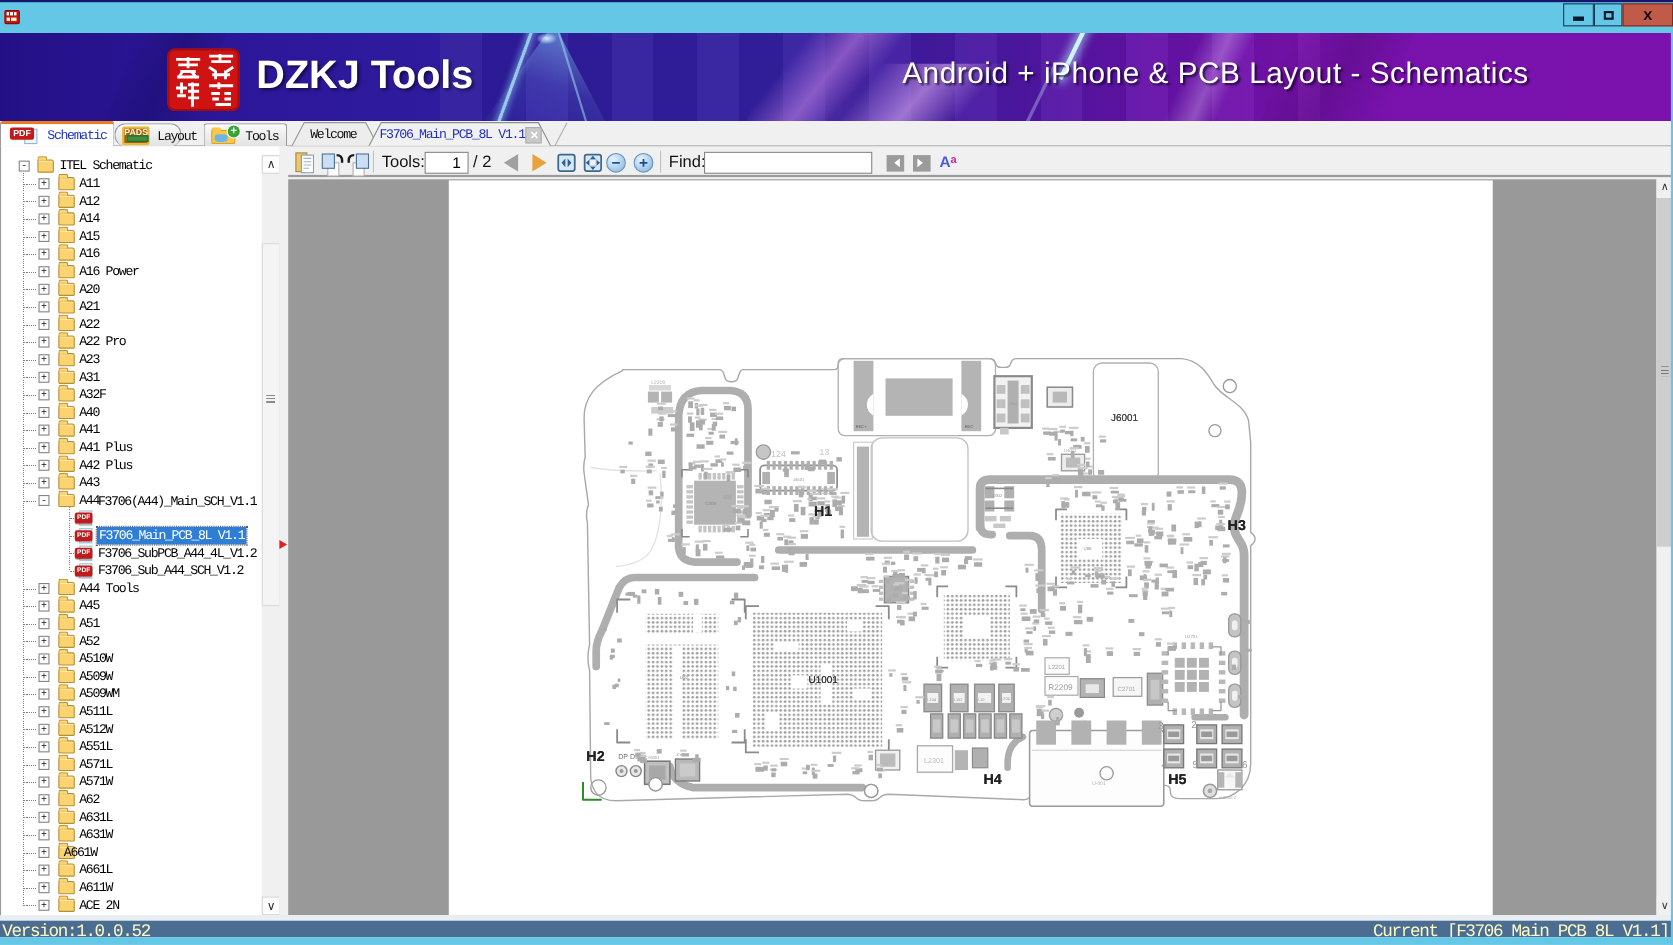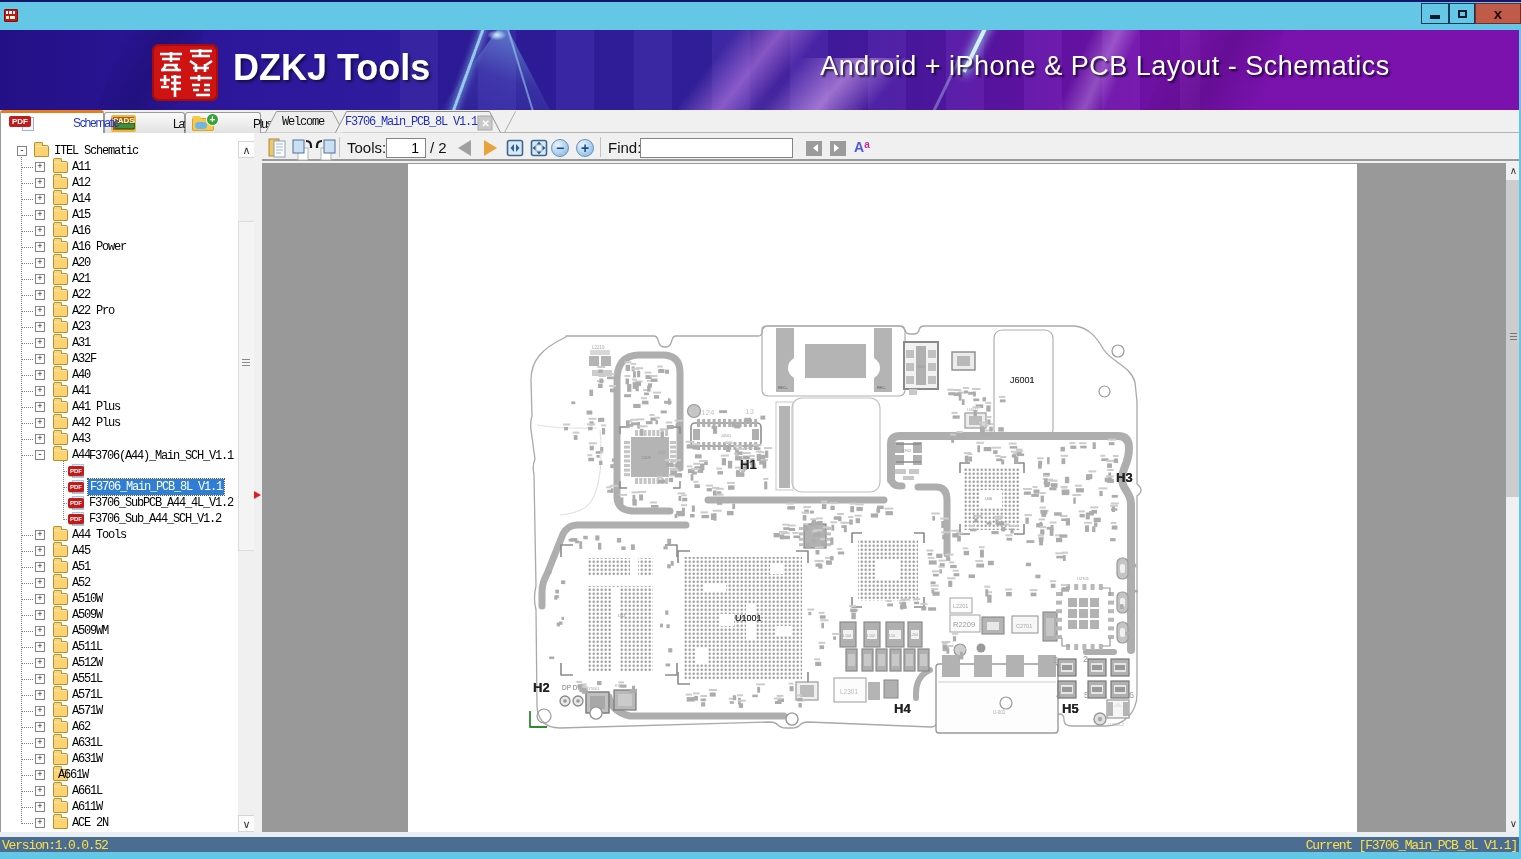--- a/index.html
+++ b/index.html
@@ -37,23 +37,23 @@
 #banner .dk1 { left:110px; top:-5px; width:80px; height:95px; background:linear-gradient(100deg,rgba(15,8,80,0),rgba(15,8,80,.30) 50%,rgba(15,8,80,0)); transform:skewX(-20deg); }
 #banner .dk2 { left:1160px; top:-5px; width:110px; height:95px; background:linear-gradient(100deg,rgba(60,5,95,0),rgba(60,5,95,.30) 50%,rgba(60,5,95,0)); transform:skewX(-20deg); }
 #logo { position:absolute; left:152px; top:14px; width:66px; height:57px; background:#cf1212; border-radius:7px; box-shadow:inset 0 0 0 2px #a50d0d; }
 #dzkj { position:absolute; left:233px; top:17px; font-size:36px; font-weight:bold; color:#fff; letter-spacing:0px; text-shadow:2px 2px 3px rgba(0,0,0,.55); }
 #slogan { position:absolute; left:795px; top:21px; width:620px; text-align:center; font-size:27px; color:#fff; letter-spacing:0.5px; text-shadow:2px 2px 2px rgba(10,0,30,.75); }
 
 
 #tabrow { position:absolute; left:0; top:110px; width:1521px; height:23px; background:#f0f0f0; border-bottom:1px solid #b3b3b3; }
 .mtab { position:absolute; top:2px; height:21px; border:1px solid #9a9a9a; border-bottom:none; border-radius:3px 3px 0 0; background:linear-gradient(#fafafa,#e2e2e2); font-size:13px; }
 #tab1 { left:0; top:0; height:23px; width:104px; background:#fff; border-top:3px solid #e87d1e; z-index:3; }
-#tab2 { left:104px; width:81px; }
+#tab2 { left:104px; width:61px;border-radius:10px; }
 #tab3 { left:185px; width:76px; }
-.mtab .lbl { position:absolute; top:4px; font-family:Liberation Sans, sans-serif; font-size:12px; letter-spacing:-1.2px;margin-left:30px; }
+.mtab .lbl { position:absolute; top:4px; font-family:Liberation Mono, monospace; font-size:12px; letter-spacing:-1.2px; }
 #tab1 .lbl { left:42px; color:#2136c0; top:3px; }
 #tab2 .lbl { left:38px; color:#111; }
 #tab3 .lbl { left:37px; color:#111; }
 
 .pdfbadge { position:absolute; width:26px; height:15px; }
 .pdfbadge .pg { position:absolute; left:13px; top:1px; width:12px; height:14px; background:#eef6fb; border:1px solid #9ab8cc; }
 .pdfbadge .bd { position:absolute; left:0; top:0; width:22px; height:11px; background:#c21b1b; border-radius:2px; color:#fff; font-size:8px; font-weight:bold; text-align:center; line-height:11px; }
 #tab1 .pdfbadge { left:8px; top:3px; }
 .padsbadge { position:absolute; left:6px; top:2px; width:25px; height:17px; background:#a66212; border:2px solid #e8b83c; border-radius:2px; }
 .padsbadge:before { content:"PADS"; position:absolute; left:0px; top:-1px; color:#fdf3d0; font-size:8px; font-weight:bold; }
@@ -97,21 +97,21 @@
 #content { position:absolute; left:262px; top:163px; width:1244px; height:669px; background:#999999; overflow:hidden; }
 #page { position:absolute; left:146px; top:1px; width:949px; height:668px; background:#fff; }
 #vscroll { position:absolute; left:1506px; top:163px; width:15px; height:669px; background:#f0f0f0; }
 #vscroll .up,#vscroll .dn { position:absolute; left:0; width:15px; height:16px; background:#f0f0f0; color:#333; text-align:center; font-size:10px; line-height:15px; }
 #vscroll .up { top:0; } #vscroll .dn { bottom:0; }
 #vscroll .thumb { position:absolute; left:0; top:17px; width:15px; height:317px; background:#cdcdcd; }
 #vscroll .grip { position:absolute; left:4px; top:170px; width:7px; height:9px; background:repeating-linear-gradient(#777 0 1px, transparent 1px 3px); }
 
 
 #gap { position:absolute; left:0; top:832px; width:1521px; height:5px; background:#e8eef2; }
-#statusbar { position:absolute; left:0; top:837px; width:1521px; height:15px; background:#4a6d91; color:#fde047; font-family:"Liberation Mono",monospace; font-size:13px; letter-spacing:-1.2px;padding-left:42px; }
+#statusbar { position:absolute; left:0; top:837px; width:1521px; height:15px; background:#4a6d91; color:#fef9c3; font-family:"Liberation Mono",monospace; font-size:16px; letter-spacing:-1.2px;padding-left:42px; }
 #statusbar .l { position:absolute; left:2px; top:1px; }
 #statusbar .r { position:absolute; right:4px; top:1px; }
 #bottomstrip { position:absolute; left:0; top:852px; width:1521px; height:7px; background:#64c7e6; }
 #rightedge { position:absolute; right:0; top:30px; width:2px; height:829px; background:#64c7e6; }
 </style>
 </head>
 <body>
 <div id="win">
   <div id="titlebar">
     <div class="ticon"></div>
@@ -153,21 +153,21 @@
     <div class="mtab" id="tab2">
         <div class="padsbadge"></div>
         <div class="lbl">Layout</div>
       </div>
     <div class="mtab" id="tab3">
         <div class="sharebadge">
           <div class="fol"></div>
           <div class="cloud"></div>
           <div class="plus">+</div>
         </div>
-        <div class="lbl">Plus</div>
+        <div class="lbl">Tools</div>
       </div>
     <svg id="dtabs" width="270" height="23" style="position:absolute; left:256px; top:0px;">
       <path d="M 9.5,22.5 L 20.5,1.5 L 76.5,1.5 L 87.5,22.5" fill="#ededed" stroke="#999"></path>
       <path d="M 79.5,22.5 L 90.5,1.5 L 233.5,1.5 L 244.5,22.5" fill="#f1f1f1" stroke="#8e8e8e"></path>
       <path d="M 248.5,22.5 L 259.5,1.5" fill="none" stroke="#adadad"></path>
       <text x="26" y="15" font-family="Liberation Mono, monospace" font-size="12" letter-spacing="-1.2" fill="#111">Welcome</text>
       <text x="89" y="15" font-family="Liberation Mono, monospace" font-size="12" letter-spacing="-1.2" fill="#2330bd">F3706_Main_PCB_8L V1.1</text>
       <rect x="222" y="6" width="14" height="14" fill="#c9c9c9" stroke="#aaa"></rect>
       <text x="225.5" y="16.5" font-family="Liberation Sans, sans-serif" font-size="10" font-weight="bold" fill="#fff">✕</text>
     </svg>

